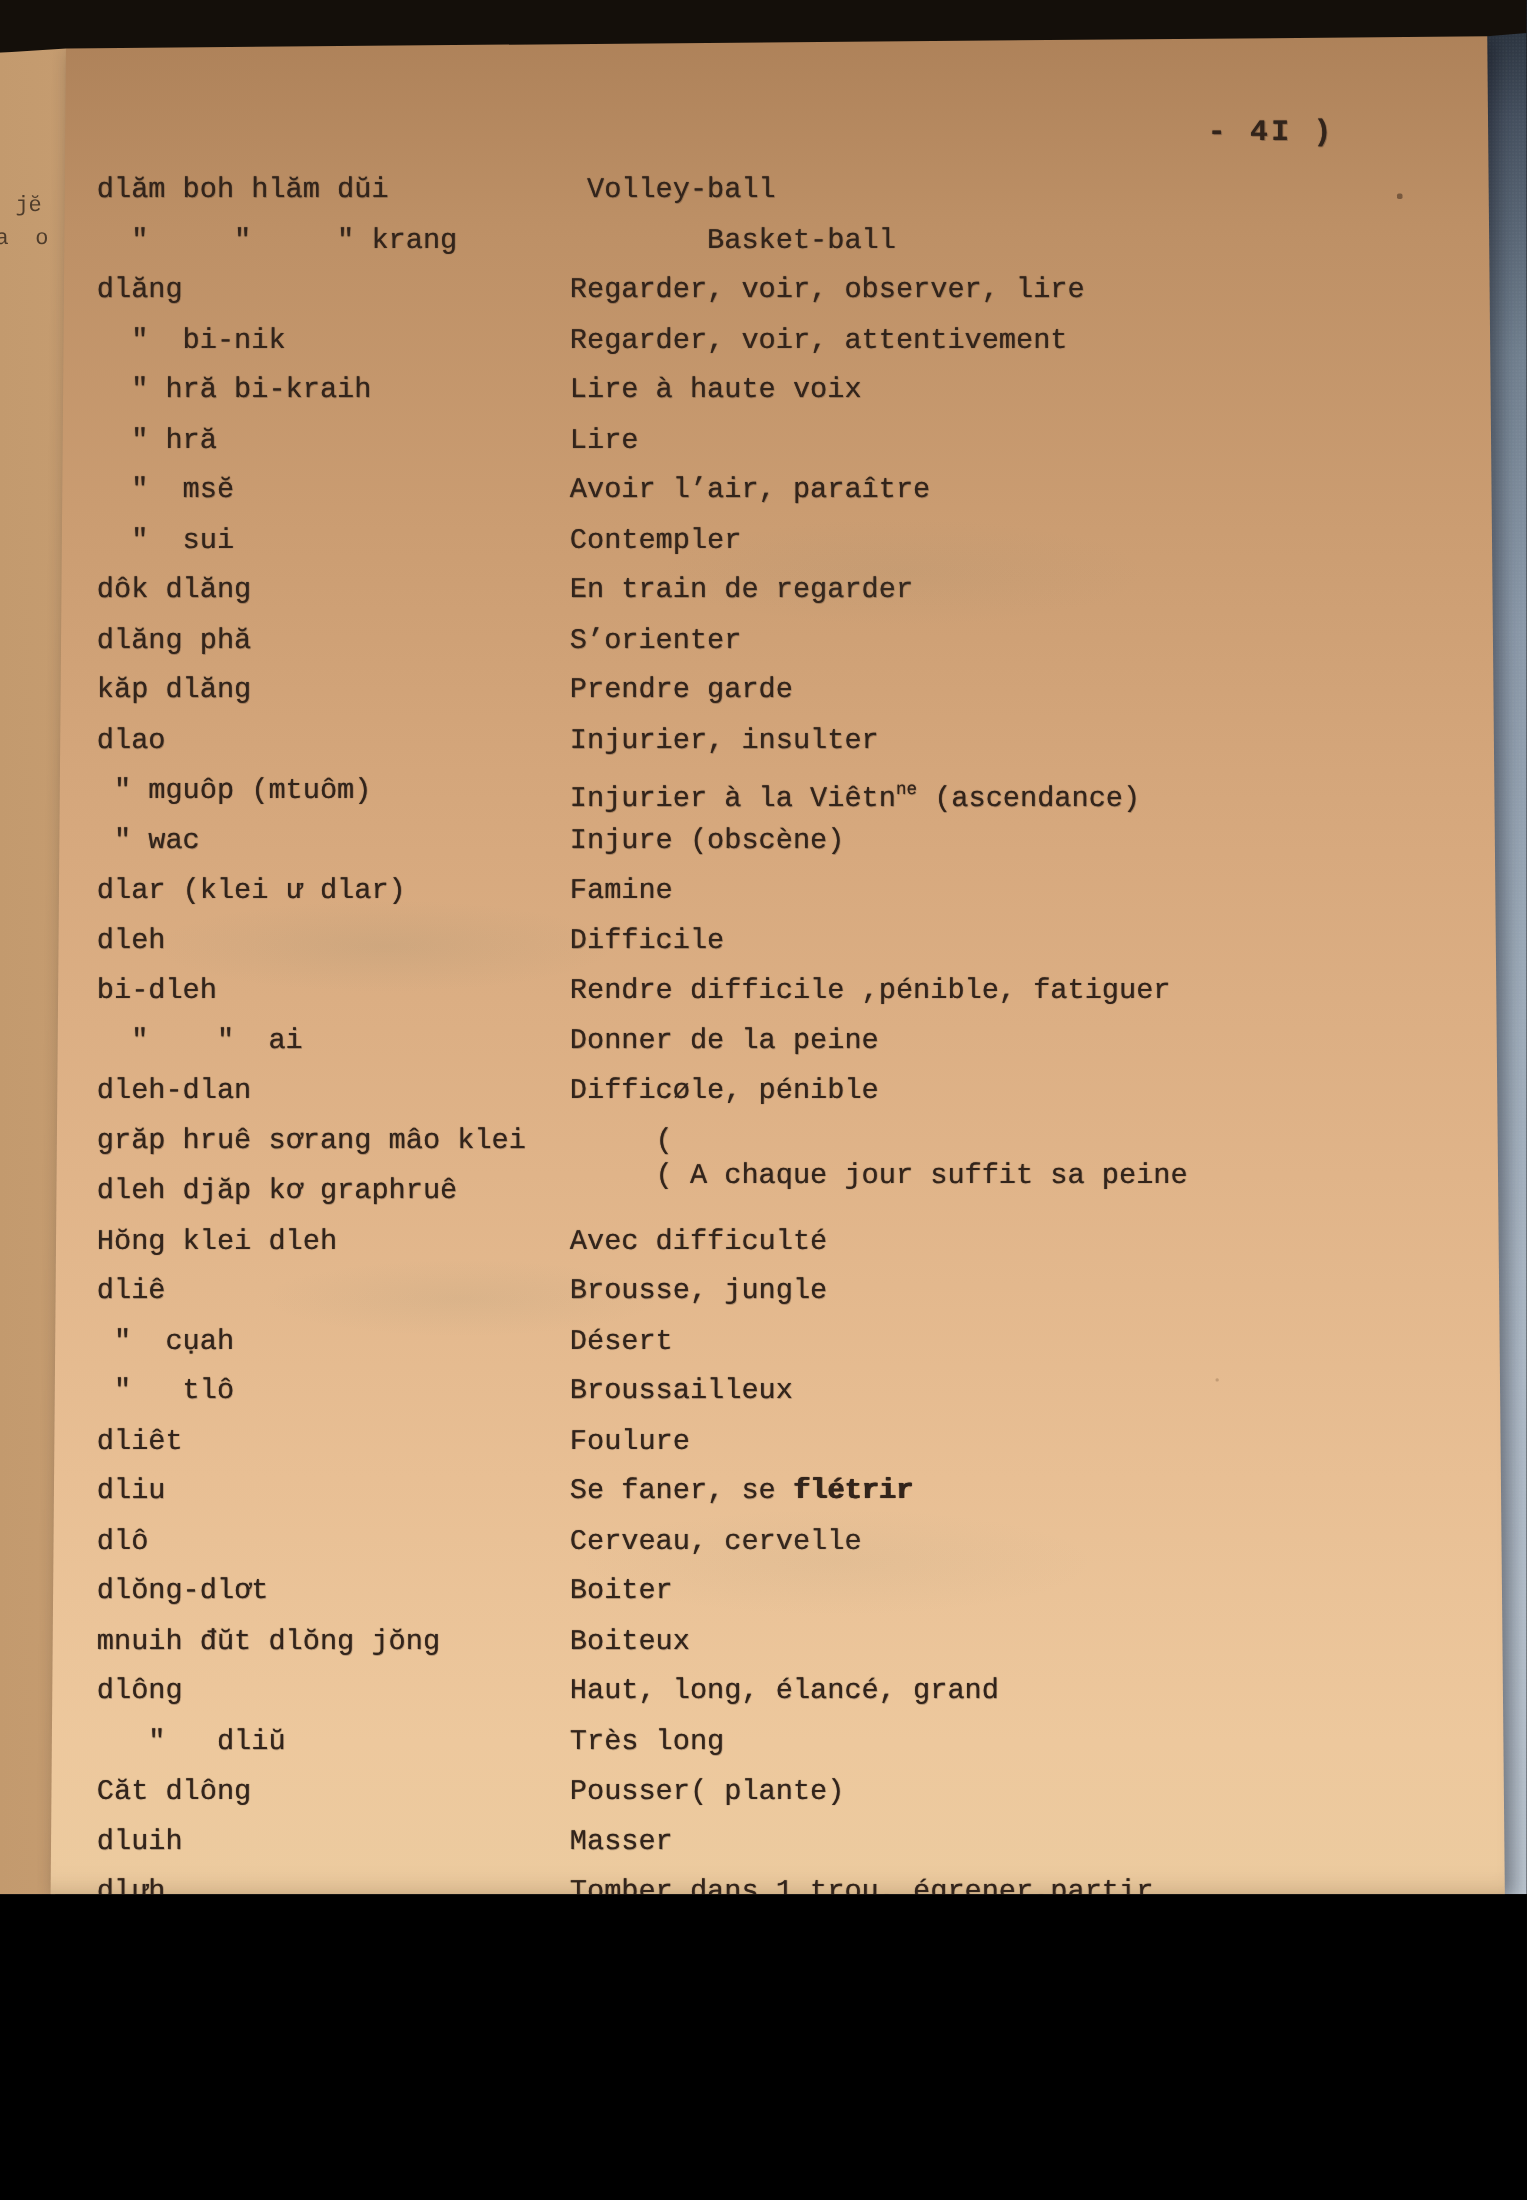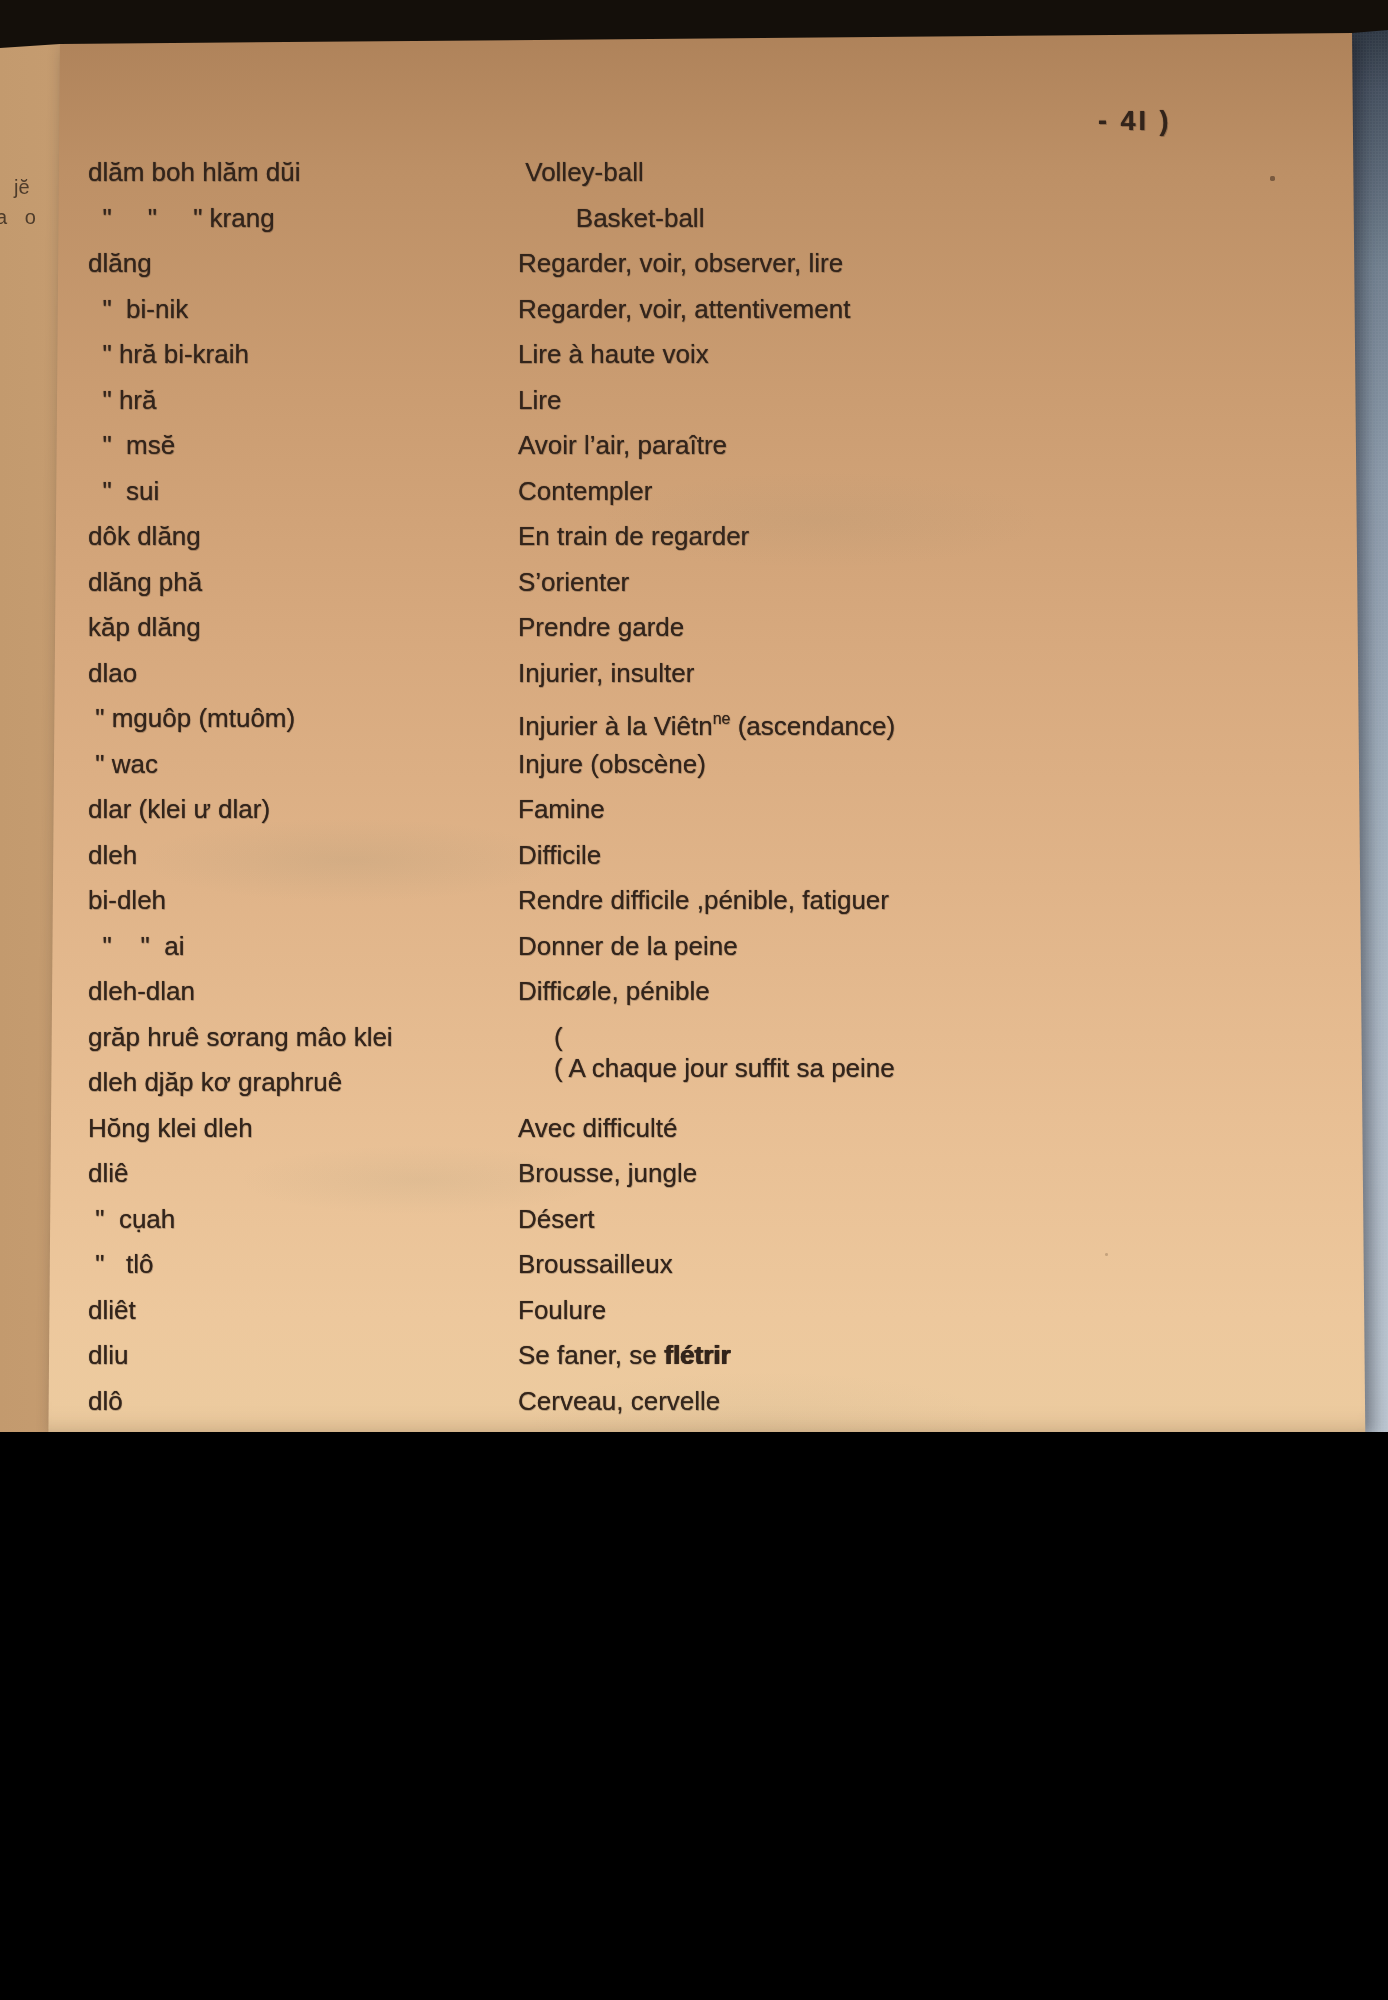--- a/index.html
+++ b/index.html
@@ -1,20 +1,20 @@
 <!DOCTYPE html>
 <html><head>
 <meta charset="utf-8">
 <style>
   html,body{margin:0;padding:0;background:#000;}
   .canvas{
     position:relative;
-    width:1388px;height:1432px;
+    width:1388px;height:1722px;
     overflow:hidden;
-    font-family:Liberation Sans, sans-serif;
+    font-family:Liberation Mono, monospace;
   }
   
   .backdrop{
     position:absolute;inset:0;
     background:linear-gradient(183deg,#232b35 0%,#45505f 6%,#71808f 18%,#8b99a9 32%,#9dabb9 50%,#aebac7 70%,#b9c4cf 88%,#bfc9d3 100%);
   }
   .backdrop::after{
     content:"";position:absolute;inset:0;
     background-image:radial-gradient(rgba(255,255,255,0.06) 1px,transparent 1.2px);
     background-size:3px 3px;opacity:.6;

